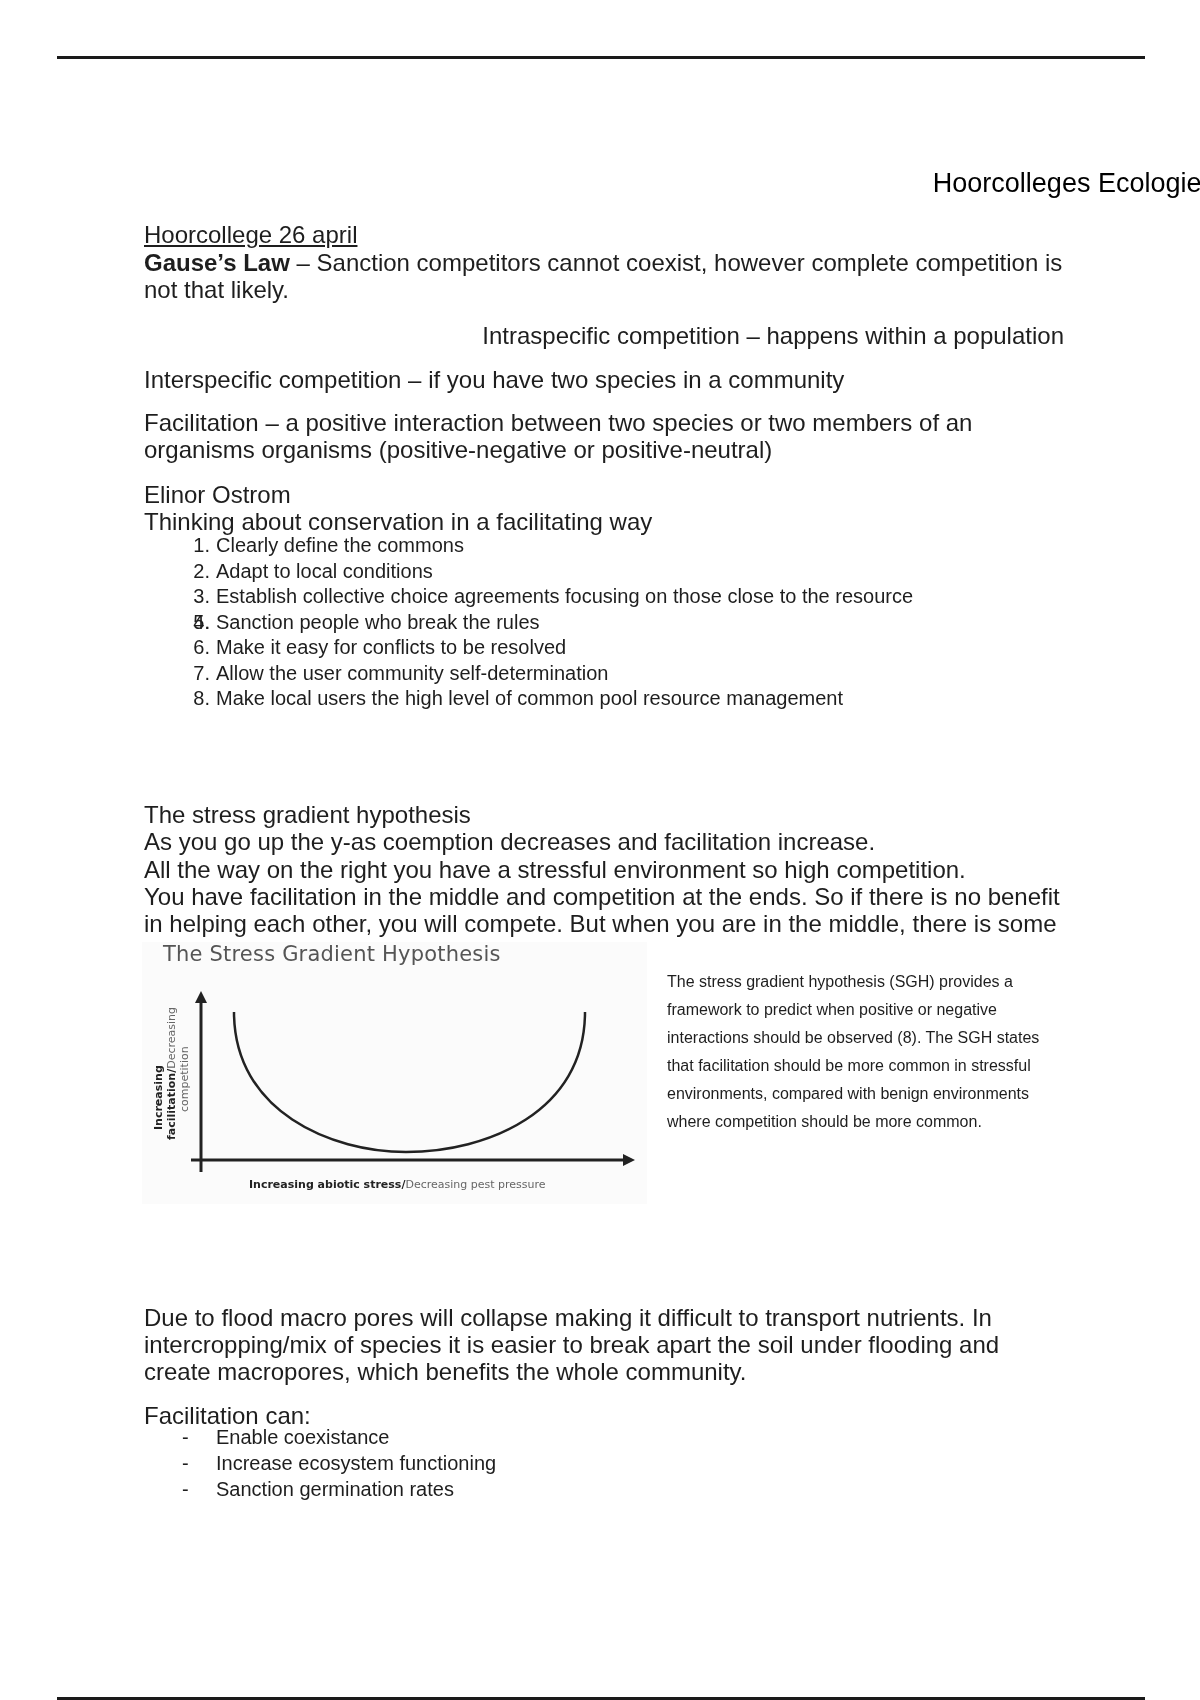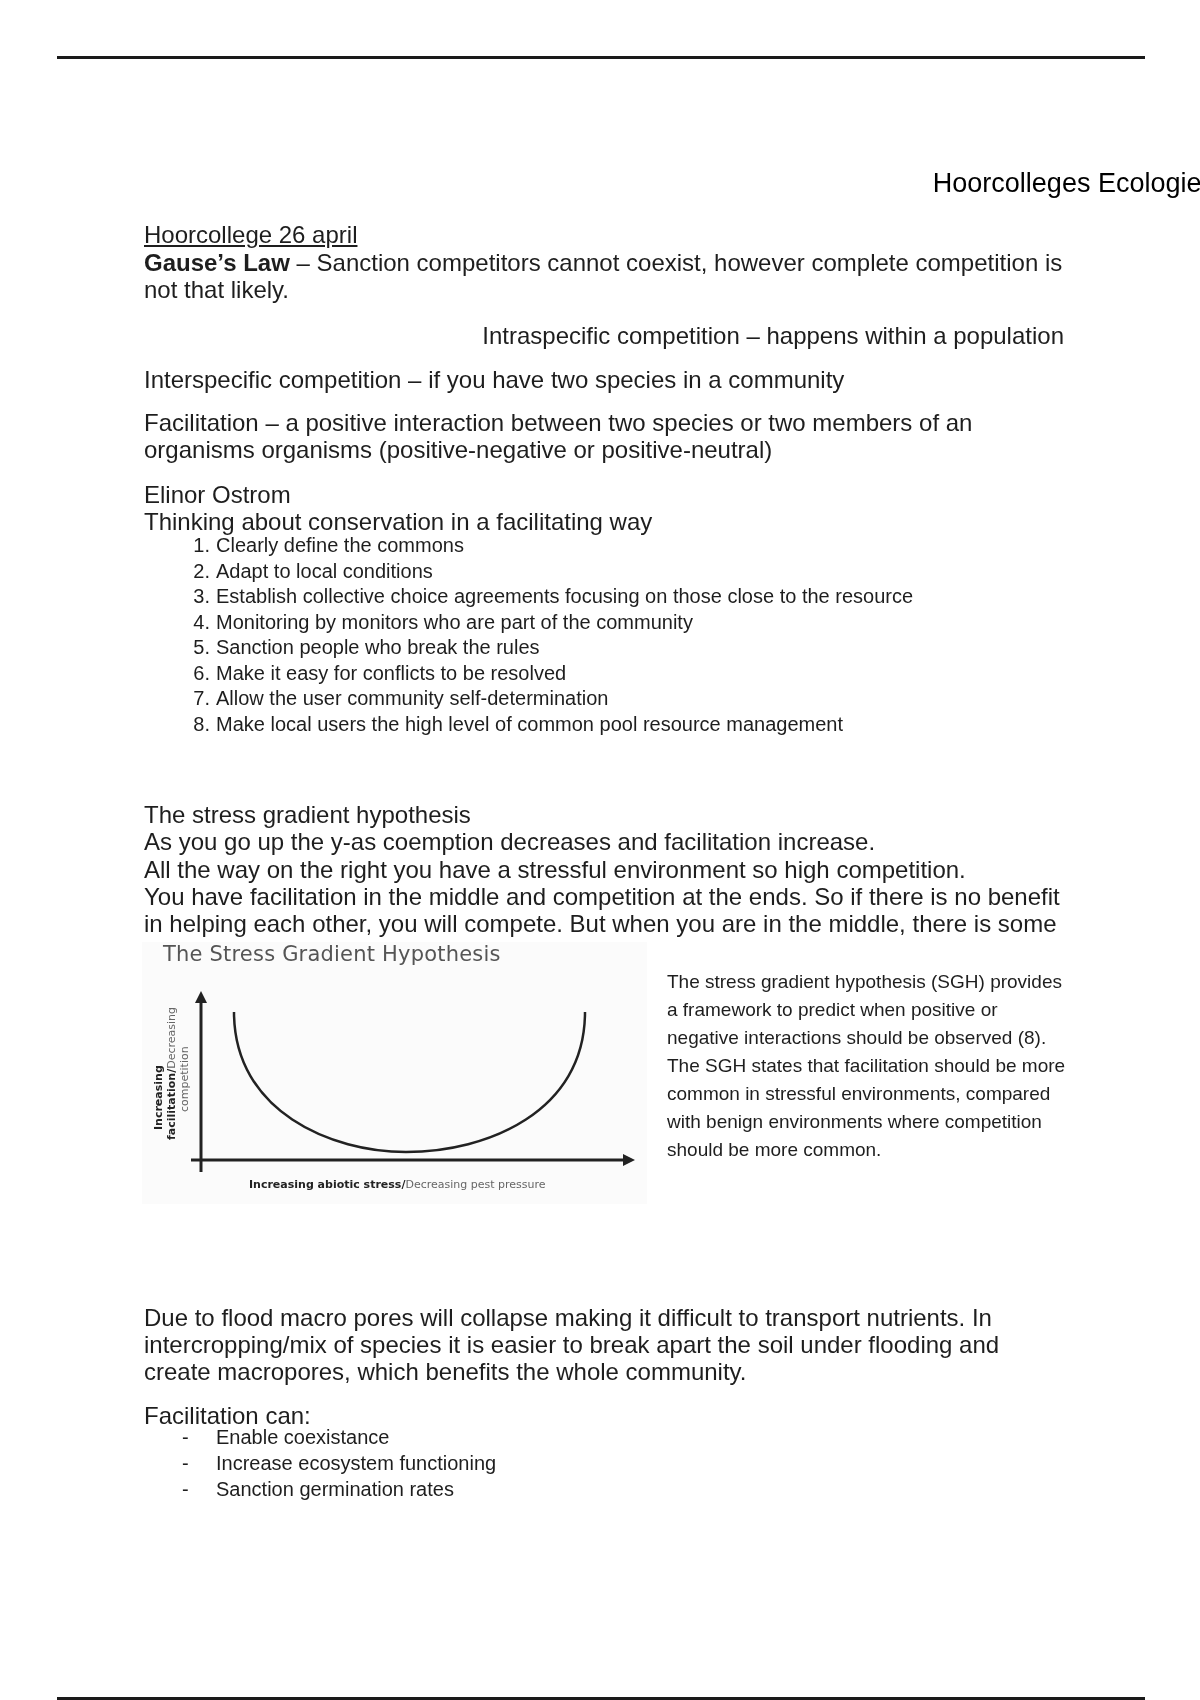--- a/index.html
+++ b/index.html
@@ -14,21 +14,21 @@
   .u { text-decoration: underline; }
   .b { font-weight: bold; }
   ol.rules { position: absolute; left: 144px; top: 533px; margin: 0; padding: 0; list-style: none; font-size: 20px; line-height: 25.5px; }
   ol.rules li { position: relative; padding-left: 72px; }
   ol.rules li .num { position: absolute; left: 36px; width: 30px; text-align: right; }
   ul.bullets { position: absolute; left: 144px; top: 1424px; margin: 0; padding: 0; list-style: none; font-size: 20px; line-height: 26px; }
   ul.bullets li { position: relative; padding-left: 72px; }
   ul.bullets li .dash { position: absolute; left: 38px; }
   .chart-box { position: absolute; left: 142px; top: 942px; width: 505px; height: 262px; background: #fbfbfb; }
   .chart-title { position: absolute; left: 21px; top: 0px; font-size: 21px; color: #555; font-family: "DejaVu Sans", sans-serif; font-weight: normal; letter-spacing: 0.2px; }
-  .side-text { position: absolute; left: 667px; top: 968px; width: 400px; font-size: 19px; line-height: 28px; }
+  .side-text { position: absolute; left: 667px; top: 968px; width: 400px; font-size: 16px; line-height: 28px; }
 </style>
 </head>
 <body>
 
 <div class="rule top"></div>
 
 <div class="abs doc-title">Hoorcolleges Ecologie 2</div>
 
 <div class="abs text u" style="top:200px;">Hoorcollege 26 april</div>
 
@@ -40,21 +40,21 @@
 
 <div class="abs text" style="top:388px;">Facilitation – a positive interaction between two species or two members of an organisms organisms (positive-negative or positive-neutral)</div>
 
 <div class="abs text" style="top:460px;">Elinor Ostrom</div>
 <div class="abs text" style="top:487px;">Thinking about conservation in a facilitating way</div>
 
 <ol class="rules">
   <li><span class="num">1.</span><span>Clearly define the commons</span></li>
   <li><span class="num">2.</span><span>Adapt to local conditions</span></li>
   <li><span class="num">3.</span><span>Establish collective choice agreements focusing on those close to the resource</span></li>
-  <li><span class="num">4.</span><span>Monitoring by monitors who are part of the community</span></li>
+  <li><span class="num">4.</span></li>
   <li><span class="num">5.</span><span>Sanction people who break the rules</span></li>
   <li><span class="num">6.</span><span>Make it easy for conflicts to be resolved</span></li>
   <li><span class="num">7.</span><span>Allow the user community self-determination</span></li>
   <li><span class="num">8.</span><span>Make local users the high level of common pool resource management</span></li>
 </ol>
 
 <div class="abs text" style="top:780px;">The stress gradient hypothesis</div>
 <div class="abs text" style="top:807px;">As you go up the y-as coemption decreases and facilitation increase.</div>
 <div class="abs text" style="top:835px;">All the way on the right you have a stressful environment so high competition.</div>
 <div class="abs text" style="top:862px;">You have facilitation in the middle and competition at the ends. So if there is no benefit in helping each other, you will compete. But when you are in the middle, there is some stress so facilitation would be beneficial.</div>

